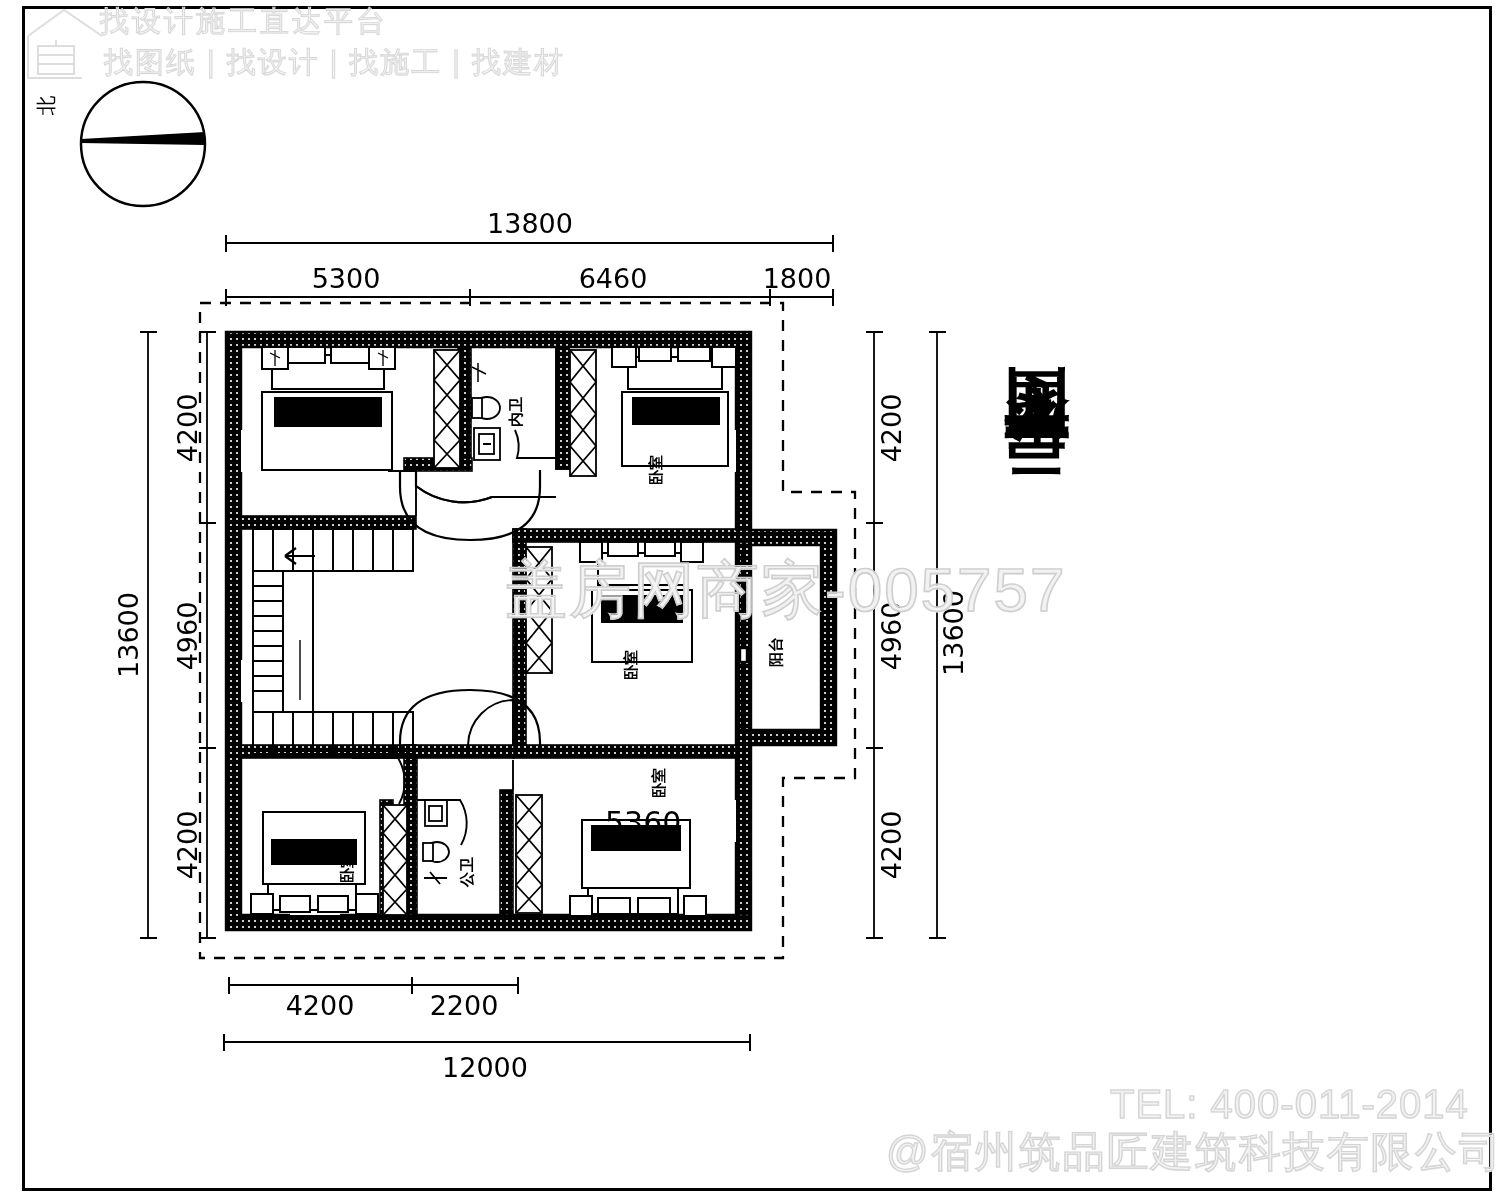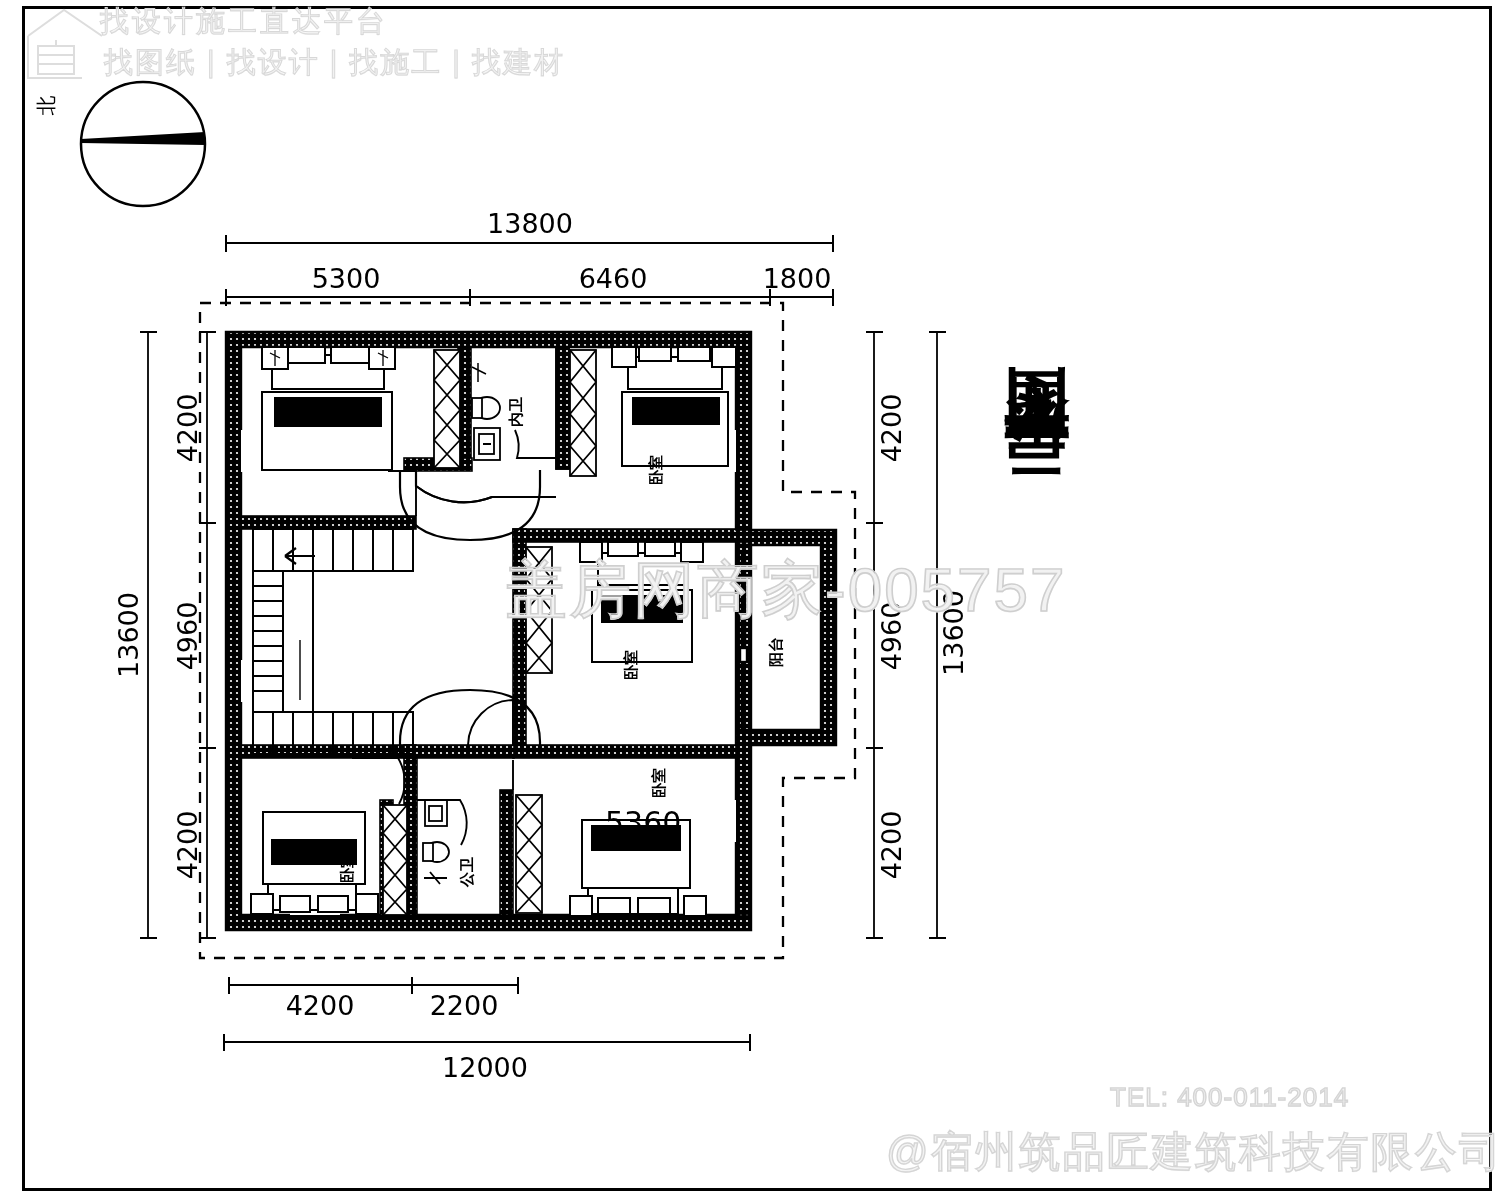--- a/index.html
+++ b/index.html
@@ -23,21 +23,21 @@
     -webkit-text-stroke:1px #d8d8d8;
     text-shadow:0 1px 0 #f2f2f2;
     white-space:nowrap;pointer-events:none;user-select:none;
   }
   .wm-top1{left:100px;top:2px;font-size:29px;letter-spacing:3px;}
   .wm-top2{left:104px;top:43px;font-size:29px;letter-spacing:2px;text-align:center;}
   .wm-center{
     left:505px;top:548px;font-size:62px;letter-spacing:2px;
     -webkit-text-stroke:1.6px #cfcfcf;
   }
-  .wm-tel{left:1110px;top:1082px;font-size:26px;letter-spacing:1px;
+  .wm-tel{left:1110px;top:1082px;font-size:40px;letter-spacing:1px;
     -webkit-text-stroke:1.4px #d5d5d5;}
   .wm-company{left:886px;top:1124px;font-size:42px;letter-spacing:2px;
     -webkit-text-stroke:1.4px #d5d5d5;}
 
   
   .logo{position:absolute;left:24px;top:6px;width:84px;height:76px;}
   .logo svg{display:block;}
 
   
   .compass{position:absolute;left:78px;top:79px;width:130px;height:130px;}

